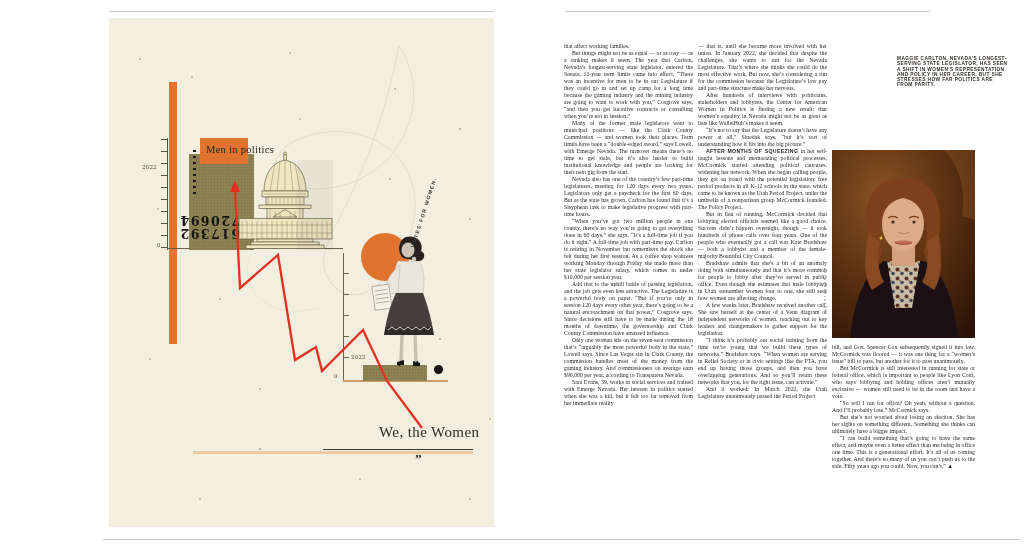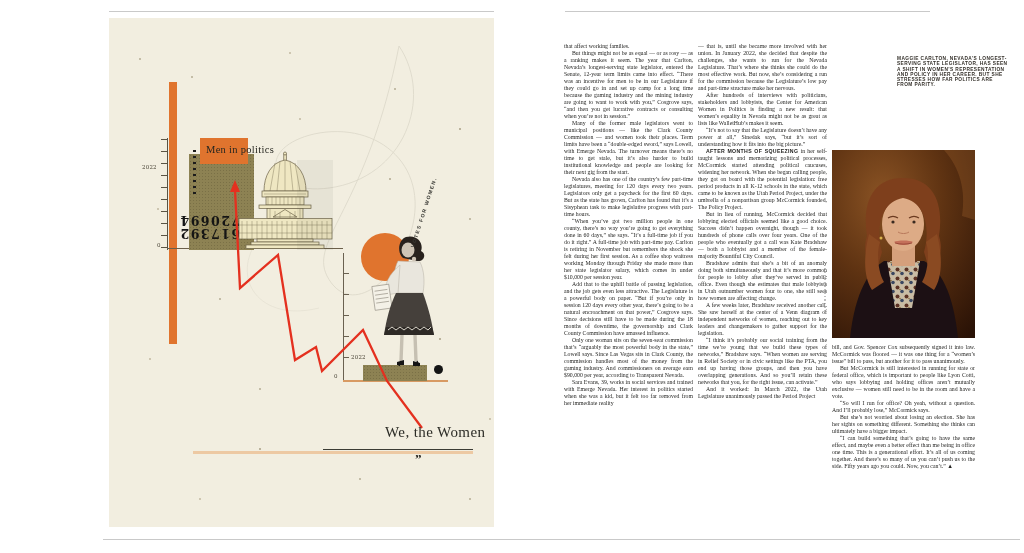--- a/index.html
+++ b/index.html
@@ -36,21 +36,21 @@
   #axis2-ticks{left:235px;top:255px;width:5px;height:100px;
     background:repeating-linear-gradient(to bottom,#6a6150 0 1px,transparent 1px 21px);}
   #axis2-zero-line{left:234px;top:362px;width:105px;height:2px;background:#d89a63;}
   #pedestal{left:254px;top:347px;width:64px;height:16px;background:#8d8253;
     background-image:radial-gradient(#7a7046 .5px,transparent .6px);background-size:3px 3px;}
   #black-dot{left:325px;top:347px;width:9px;height:9px;border-radius:50%;background:#151515;}
   #orange-circle{left:252px;top:215px;width:48px;height:48px;border-radius:50%;background:#e0742e;}
   #woman{left:261px;top:217px;}
   #votes-label{left:306px;top:224px;font:700 5px "Liberation Sans",sans-serif;color:#3a3a35;
     letter-spacing:1.4px;transform:rotate(-72deg);transform-origin:left bottom;white-space:nowrap;}
-  #we-label{left:276px;top:406px;font:400 15px "Liberation Serif",serif;color:#2c2c26;letter-spacing:.4px;white-space:nowrap;}
+  #we-label{left:270px;top:406px;font:400 15px "Liberation Serif",serif;color:#2c2c26;letter-spacing:.4px;white-space:nowrap;}
   #we-underline{left:214px;top:431px;width:150px;height:1px;background:#3c3c35;}
   #peach-line{left:84px;top:433px;width:280px;height:3px;background:#edc9a3;}
   #closing-quote{left:306px;top:433px;font:700 13px "Liberation Serif",serif;color:#20201c;}
   svg{display:block;}
 
   
   .bodycol{position:absolute;top:43px;font:5.8px "Liberation Serif",serif;line-height:7px;
     color:#262624;text-align:justify;}
   .bodycol p{margin:0;text-indent:8px;}
   .bodycol p:first-child{text-indent:0;}

